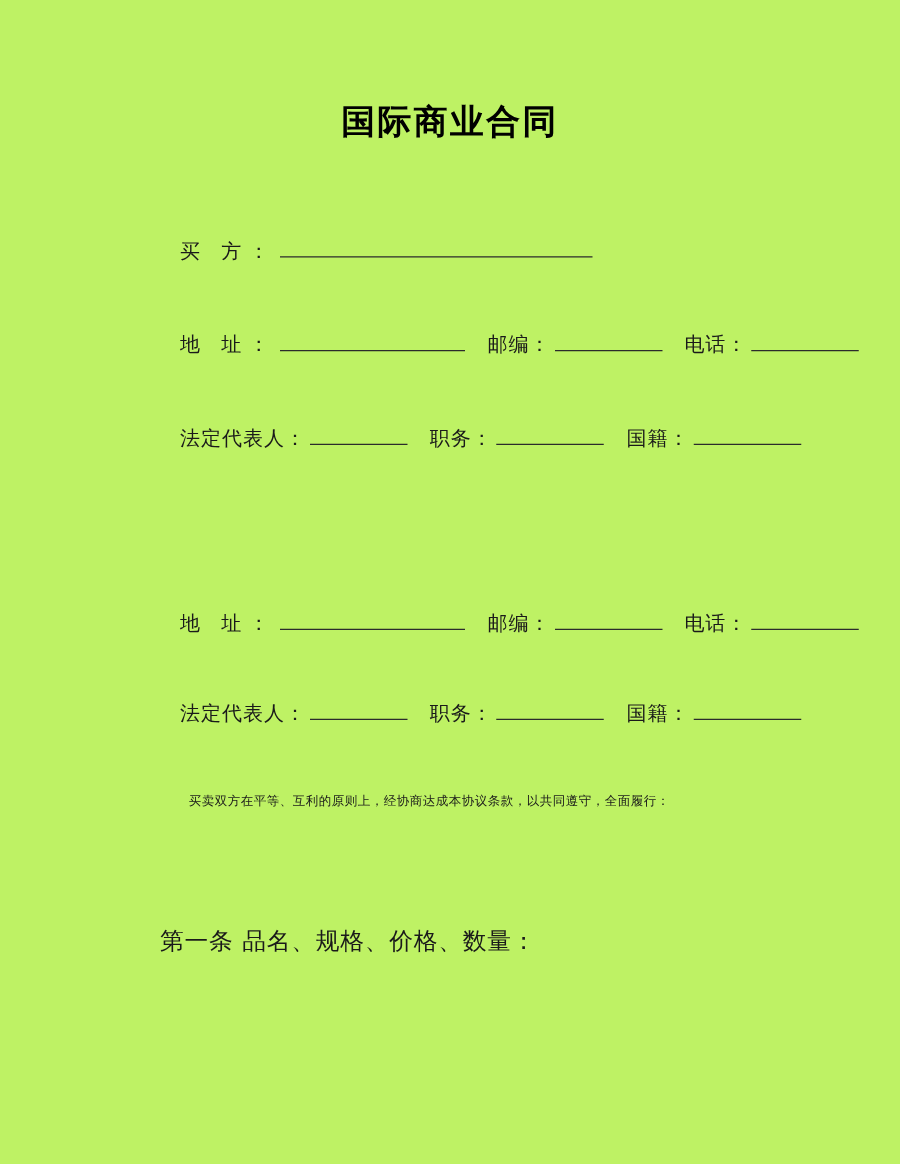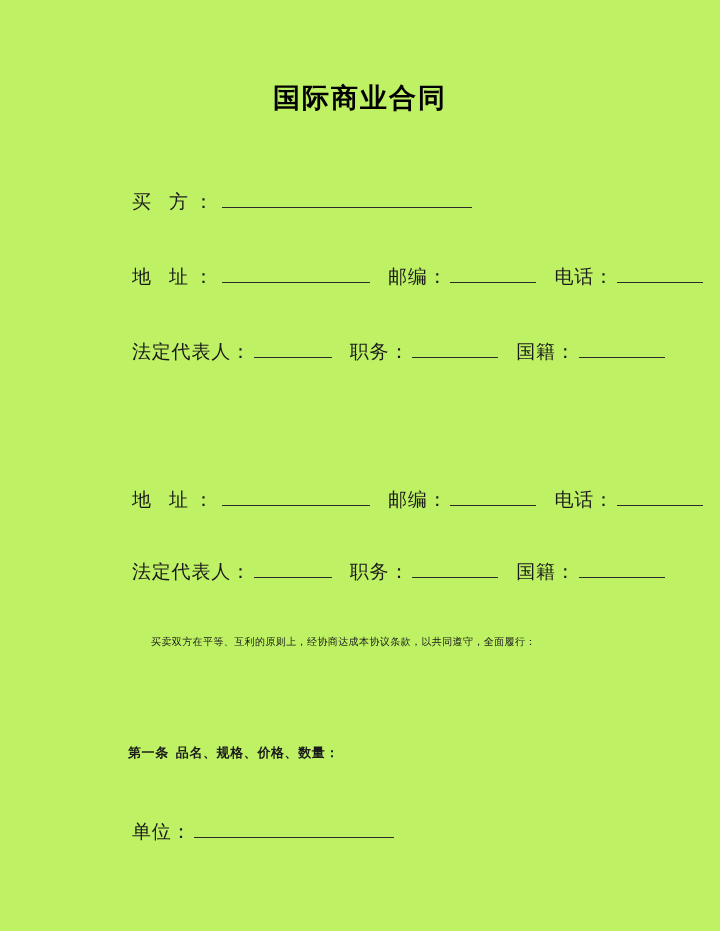--- a/index.html
+++ b/index.html
@@ -35,23 +35,23 @@
     font-size: 27px;
     font-weight: bold;
     letter-spacing: 2px;
     line-height: 1.2;
     color: #000000;
   }
 
   
   .field-row {
     position: absolute;
-    left: 132px;
+    left: 144px;
     width: 520px;
-    font-size: 19px;
+    font-size: 16px;
     line-height: 22px;
     white-space: nowrap;
     color: #1a1a1a;
     letter-spacing: 0.6px;
   }
 
   .label {
     display: inline-block;
     vertical-align: baseline;
     letter-spacing: 0.8px;
@@ -89,26 +89,25 @@
     text-align: justify;
     text-justify: inter-ideograph;
     letter-spacing: 0.4px;
   }
   .body-para .indent { display: inline-block; width: 26px; }
 
   
   .clause {
     position: absolute;
     left: 128px;
-    font-size: 13px;
+    font-size: 19px;
     line-height: 22px;
     white-space: nowrap;
     color: #1a1a1a;
     letter-spacing: 0.6px;
-    font-weight: bold;
   }
   .clause .clause-sep { display: inline-block; width: 7px; }
 </style>
 </head>
 <body>
 
 <div class="page">
 
   <div class="doc-title">国际商业合同</div>
 
@@ -134,17 +133,14 @@
   </div>
 
   <div class="body-para" style="top:622px;">
     <span class="indent"></span><span>买卖双方在平等、互利的原则上，经协商达成本协议条款，以共同遵守，全面履行：</span>
   </div>
 
   <div class="clause" style="top:742px;">
     <span>第一条</span><span class="clause-sep"></span><span>品名、规格、价格、数量：</span>
   </div>
 
-  <div class="field-row" style="top:820px;">
-    <span class="label">单位：</span><span class="rule rule-unit"></span>
-  </div>
 
 </div>
 
 </body></html>

